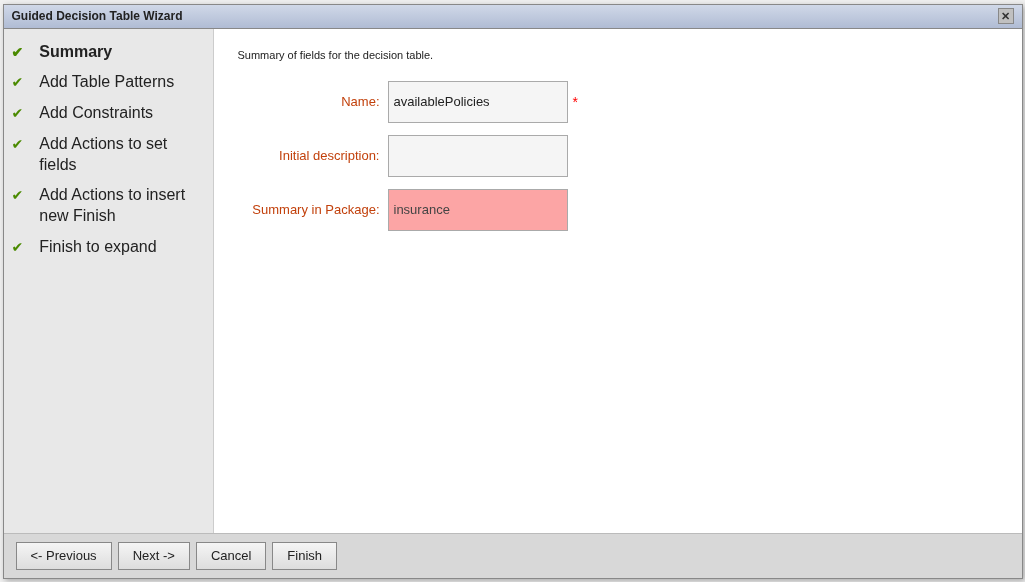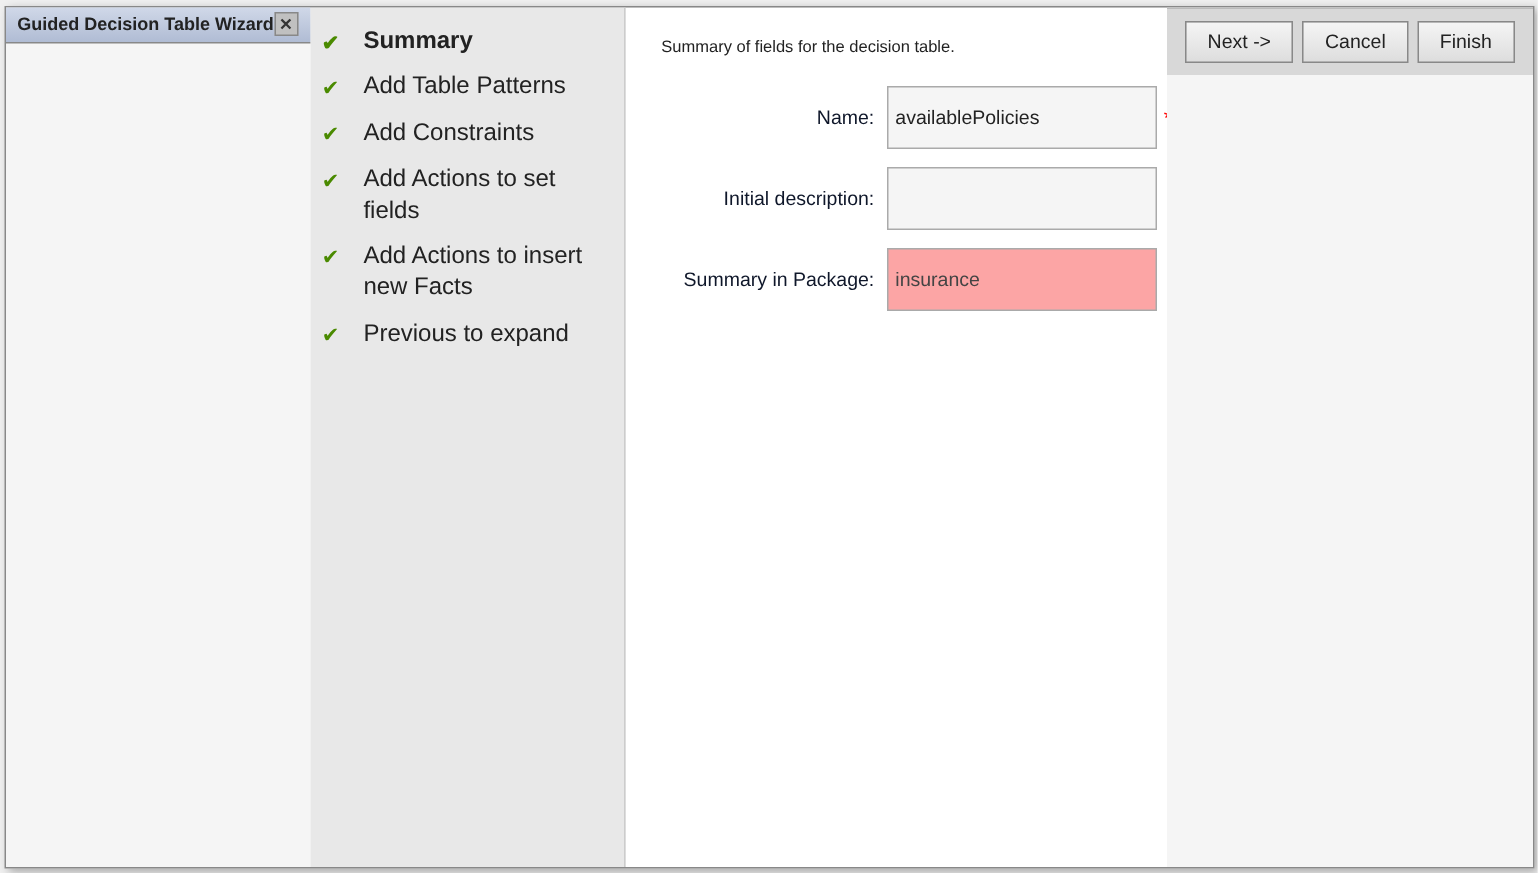--- a/index.html
+++ b/index.html
@@ -13,21 +13,21 @@
       width: 1025px;
       height: 582px;
       overflow: hidden;
     }
     .dialog {
       width: 1020px;
       height: 575px;
       border: 1px solid #888;
       background: #f5f5f5;
       display: flex;
-      flex-direction: row;
+      flex-direction: column;
       box-shadow: 2px 2px 6px rgba(0,0,0,0.3);
     }
     .title-bar {
       background: linear-gradient(to bottom, #d0d8e8, #b0bcd4);
       padding: 4px 8px;
       display: flex;
       align-items: center;
       justify-content: space-between;
       border-bottom: 1px solid #888;
       height: 24px;
@@ -96,21 +96,21 @@
       color: #222;
     }
     .form-row {
       display: flex;
       align-items: center;
       margin-bottom: 12px;
     }
     .form-label {
       width: 150px;
       font-size: 13px;
-      color: #0f172a;
+      color: #c2410c;
       text-align: right;
       padding-right: 8px;
       flex-shrink: 0;
     }
     .form-input {
       border: 1px solid #aaa;
       background: #f5f5f5;
       padding: 20px 5px;
       font-size: 13px;
       width: 180px;
@@ -174,26 +174,26 @@
         <span class="label">Add Constraints</span>
       </div>
 
       <div class="sidebar-item">
         <span class="check">✔</span>
         <span class="label">Add Actions to set fields</span>
       </div>
 
       <div class="sidebar-item">
         <span class="check">✔</span>
-        <span class="label">Add Actions to insert new Facts</span>
-      </div>
-
-      <div class="sidebar-item">
-        <span class="check">✔</span>
-        <span class="label">Previous to expand</span>
+        <span class="label">Add Actions to insert new Finish</span>
+      </div>
+
+      <div class="sidebar-item">
+        <span class="check">✔</span>
+        <span class="label">Finish to expand</span>
       </div>
     </div>
 
     <div class="main-content">
       <div class="description">Summary of fields for the decision table.</div>
 
       <div class="form-row">
         <span class="form-label">Name:</span>
         <input class="form-input" type="text" value="availablePolicies" style="">
         <span class="required-star">*</span>
@@ -205,17 +205,18 @@
       </div>
 
       <div class="form-row">
         <span class="form-label">Summary in Package:</span>
         <input class="form-input package-input" type="text" value="insurance" style="">
       </div>
     </div>
   </div>
 
   <div class="footer">
+    <button class="footer-btn">&lt;- Previous</button>
     <button class="footer-btn">Next -&gt;</button>
     <button class="footer-btn">Cancel</button>
     <button class="footer-btn">Finish</button>
   </div>
 </div>
 
 </body></html>

